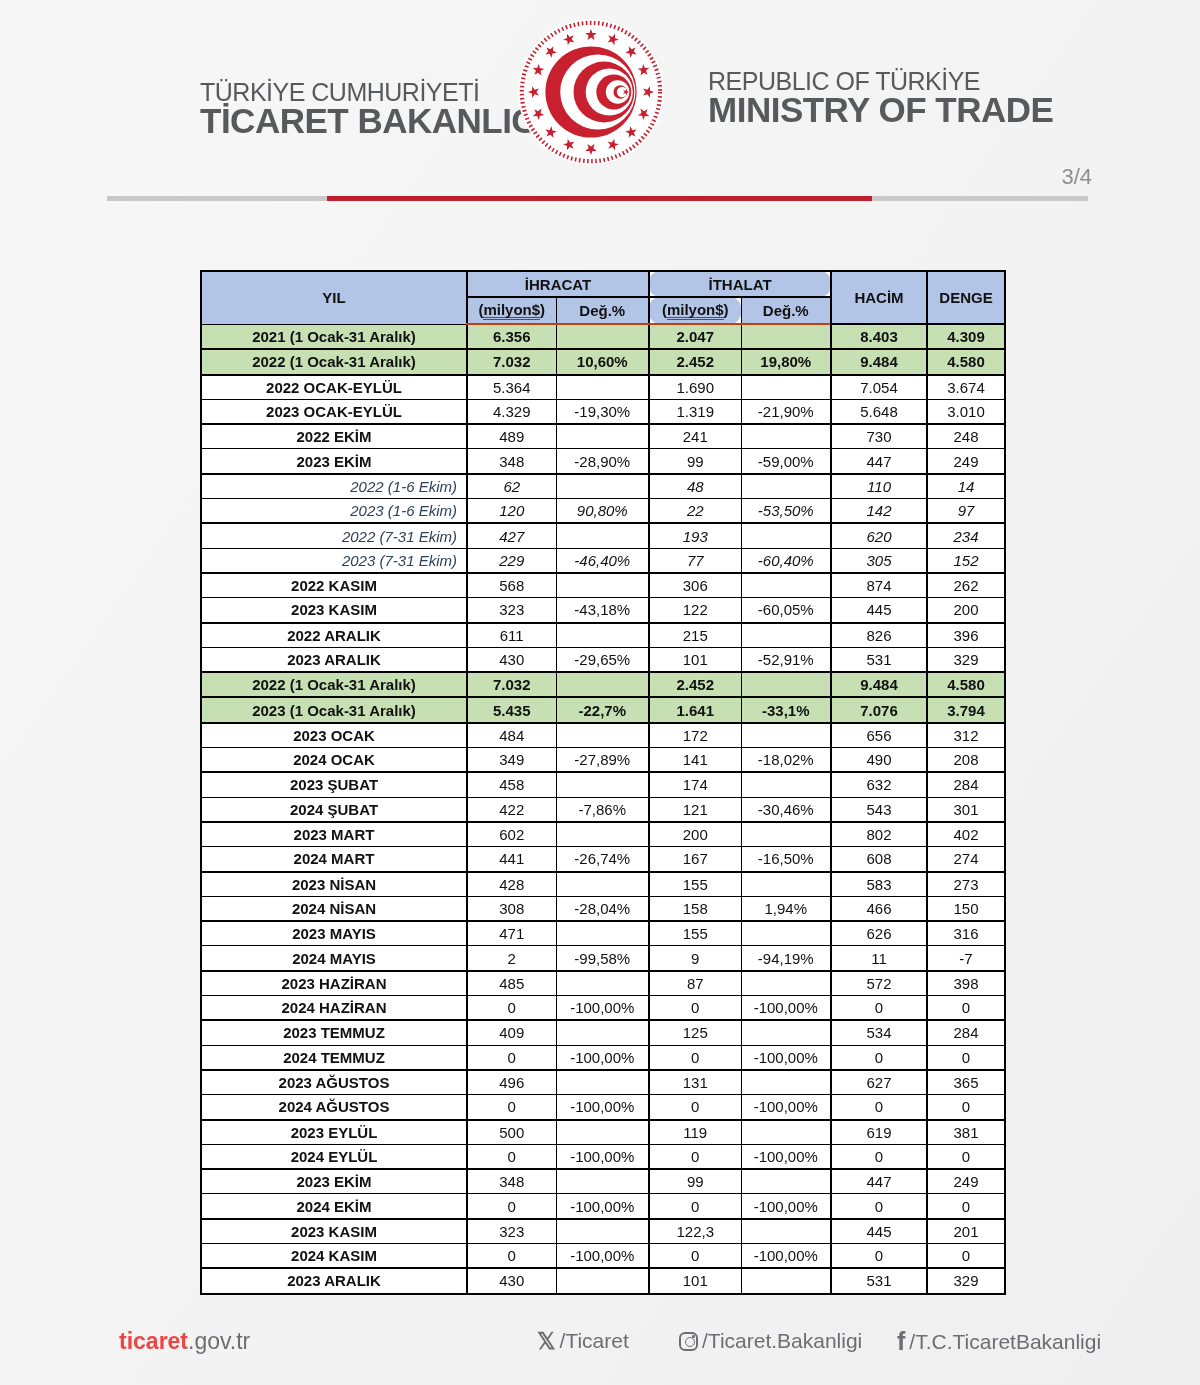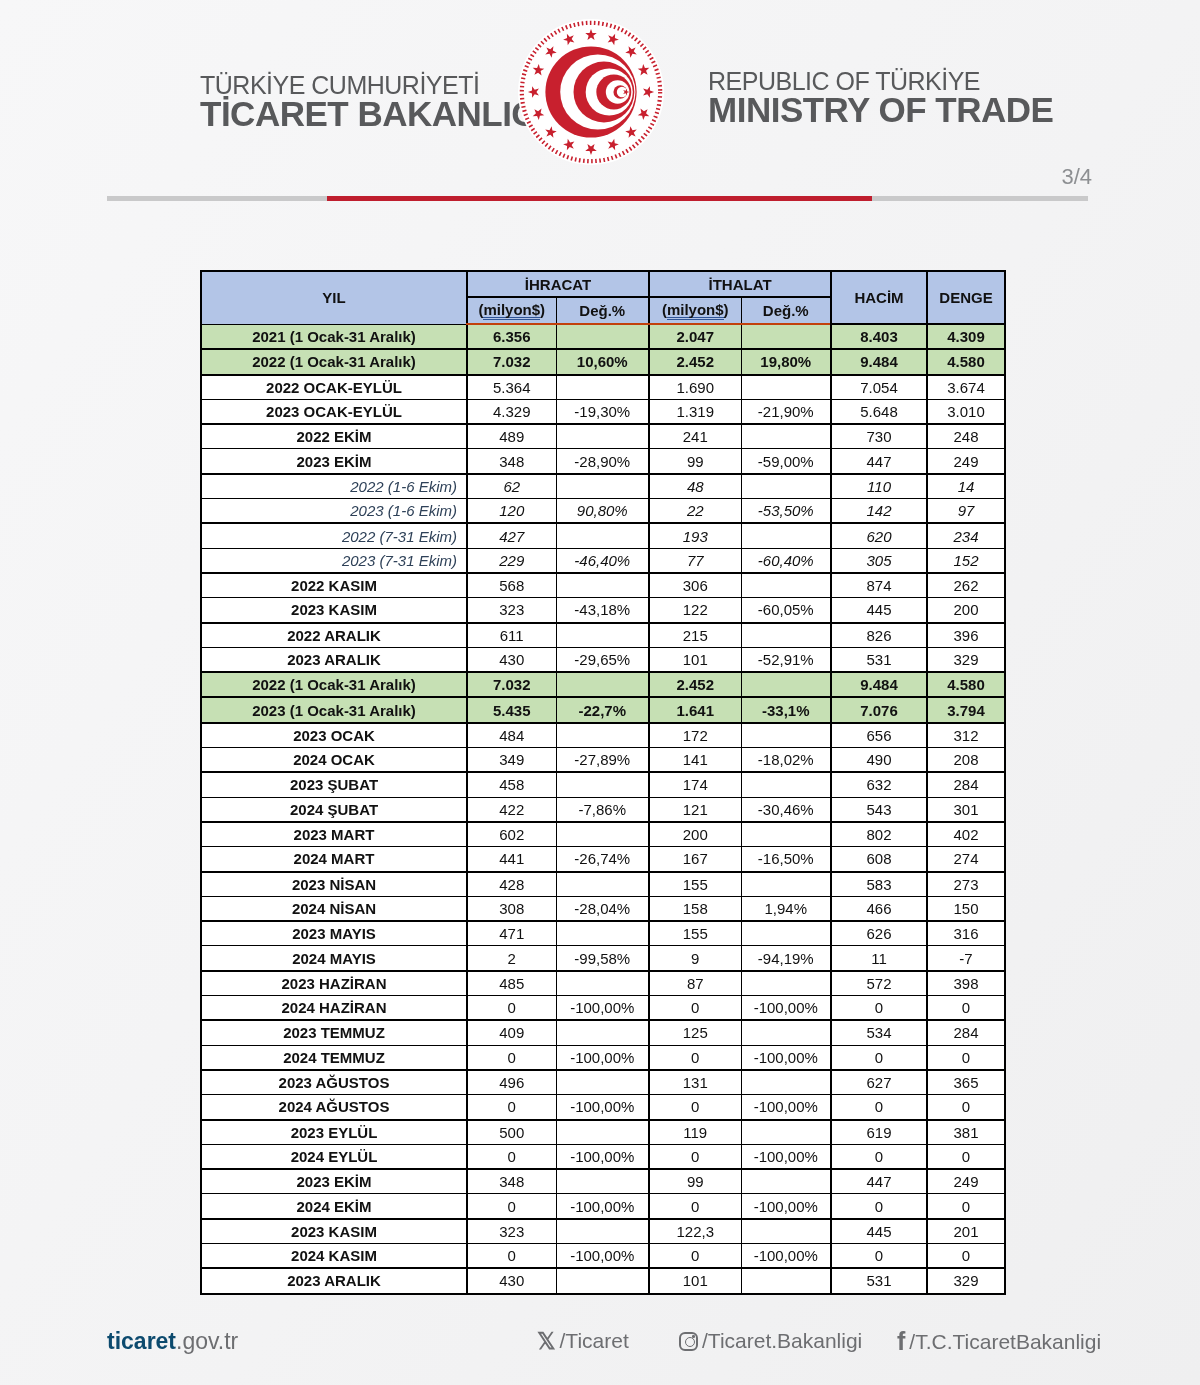--- a/index.html
+++ b/index.html
@@ -6,21 +6,21 @@
   body{
     width:1200px;height:1385px;
     font-family:"Liberation Sans", sans-serif;
     background:linear-gradient(125deg,#f7f7f8 0%,#f3f3f4 55%,#efeff0 100%);
     position:relative;overflow:hidden;
     -webkit-font-smoothing:antialiased;
   }
   .page{position:absolute;inset:0;}
 
   
-  .brand-left{position:absolute;left:200px;top:71px;color:#58595b;letter-spacing:-0.5px;}
+  .brand-left{position:absolute;left:200px;top:78px;color:#58595b;letter-spacing:-0.5px;}
   .brand-right{position:absolute;left:708px;top:67px;color:#58595b;letter-spacing:-0.5px;}
   .brand-l1{font-size:25px;font-weight:400;line-height:28px;}
   .brand-l2{font-size:35px;font-weight:700;line-height:30px;}
   .logo{position:absolute;left:515px;top:16px;width:152px;height:152px;}
 
   .page-num{position:absolute;right:108px;top:164px;font-size:22px;color:#8d8f92;font-weight:400;}
   .rule{position:absolute;left:107px;top:196px;width:981px;height:5px;background:#c9c9ca;}
   .rule-red{position:absolute;left:220px;top:0;width:545px;height:5px;background:#bf1e2e;}
 
   
@@ -37,38 +37,38 @@
   col.c-yil{width:266px;} col.c-exp{width:89px;} col.c-expc{width:93px;}
   col.c-imp{width:92px;} col.c-impc{width:90px;} col.c-hac{width:96px;} col.c-den{width:78px;}
 
   th,td{border:1px solid #000;padding:0 2px;text-align:center;vertical-align:middle;
         font-size:15px;color:#111;overflow:hidden;white-space:nowrap;}
   thead th{background:#b3c5e7;font-weight:700;}
   .h-top{height:26px;font-size:16px;}
   .h-sub{height:27px;font-size:15px;}
   .h-span{border-bottom:2px solid #000;}
   .h-exports,.h-unit1{border-left:2px solid #000;}
-  .h-imports,.h-unit2{border-left:2px solid #000;}
+  .h-imports,.h-unit2{border-left:2px solid #000;border-radius:11px;}
   .h-volume,.h-balance{border-left:2px solid #000;border-bottom:2px solid #000;}
   .h-sub th{border-bottom:2px solid #c2410c;}
   .unit-u{border-bottom:3px double #2f5496;line-height:1.05;display:inline-block;padding-bottom:0px;}
 
   tbody td{height:23.3px;font-weight:400;}
   tbody td:first-child{font-weight:700;}
   tbody td:nth-child(2),tbody td:nth-child(4),
   tbody td:nth-child(6),tbody td:nth-child(7){border-left-width:2px;}
   tbody tr.group-end td{border-bottom-width:2px;}
   tbody tr.green td{background:#c6e0b4;font-weight:700;}
   tbody tr.italic td{font-style:italic;font-weight:400;}
   tbody tr.italic td:first-child{text-align:right;padding-right:9px;color:#2e4158;margin-top:7px;}
 
   
   .footer{position:absolute;left:0;top:1322px;width:1200px;height:40px;color:#6d6e71;}
   .site{position:absolute;left:107px;top:6px;font-size:23px;color:#6d6e71;}
-  .site b{color:#0c4a6e;}
+  .site b{color:#ef4444;margin-left:12px;}
   .soc{position:absolute;top:7px;font-size:21px;display:flex;align-items:center;gap:4px;}
   .soc-x{left:537px;} .soc-ig{left:679px;} .soc-fb{left:897px;}
   .x-glyph{font-weight:700;font-size:23px;line-height:1;}
   .fb-glyph{font-weight:700;font-size:25px;line-height:1;}
   .ig-glyph{display:inline-block;width:19px;height:19px;position:relative;
             border:2px solid #6d6e71;border-radius:6px;box-sizing:border-box;}
   .ig-glyph::before{content:"";position:absolute;left:3.5px;top:3.5px;width:8px;height:8px;
             border:1.6px solid #6d6e71;border-radius:50%;}
   .ig-glyph::after{content:"";position:absolute;right:1.5px;top:1.5px;width:2.6px;height:2.6px;
             background:#6d6e71;border-radius:50%;}

